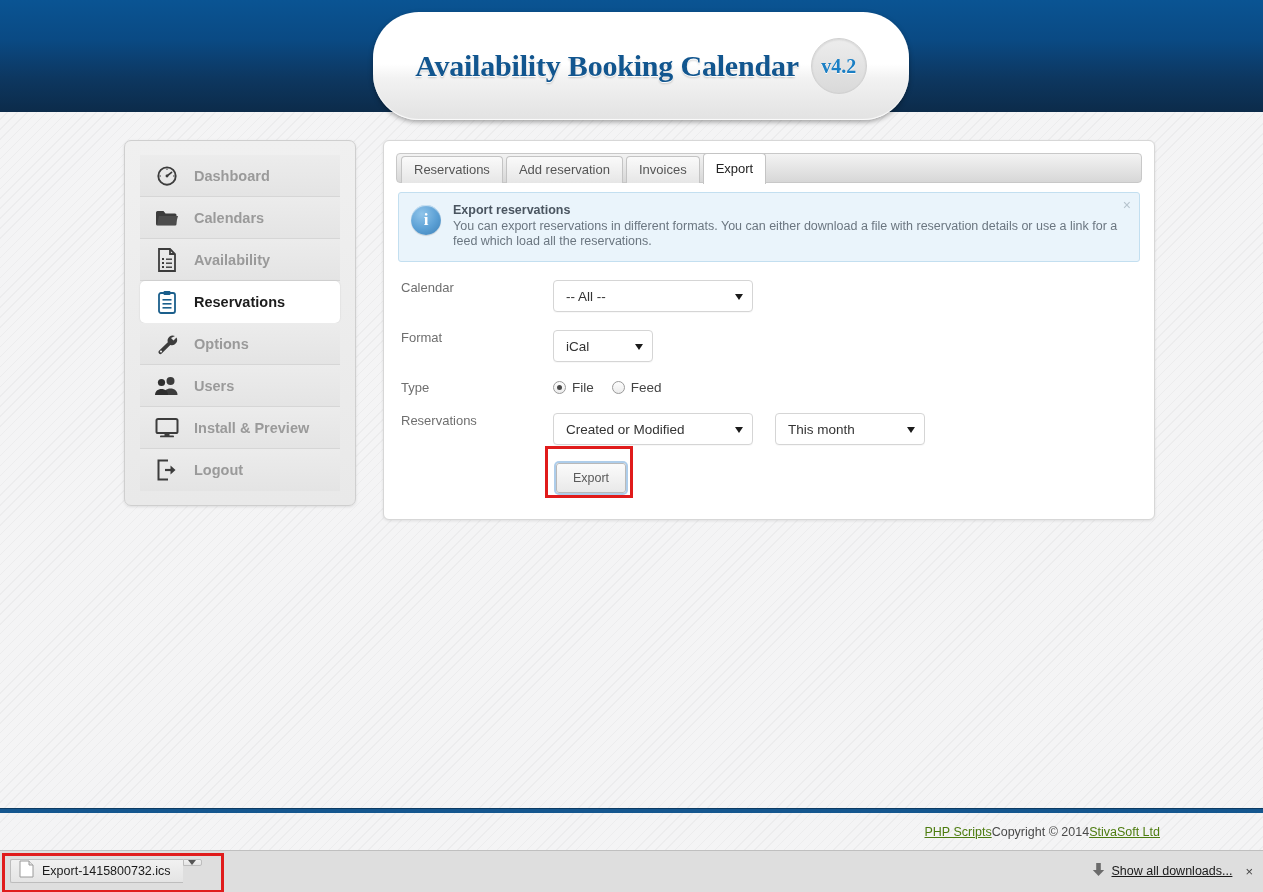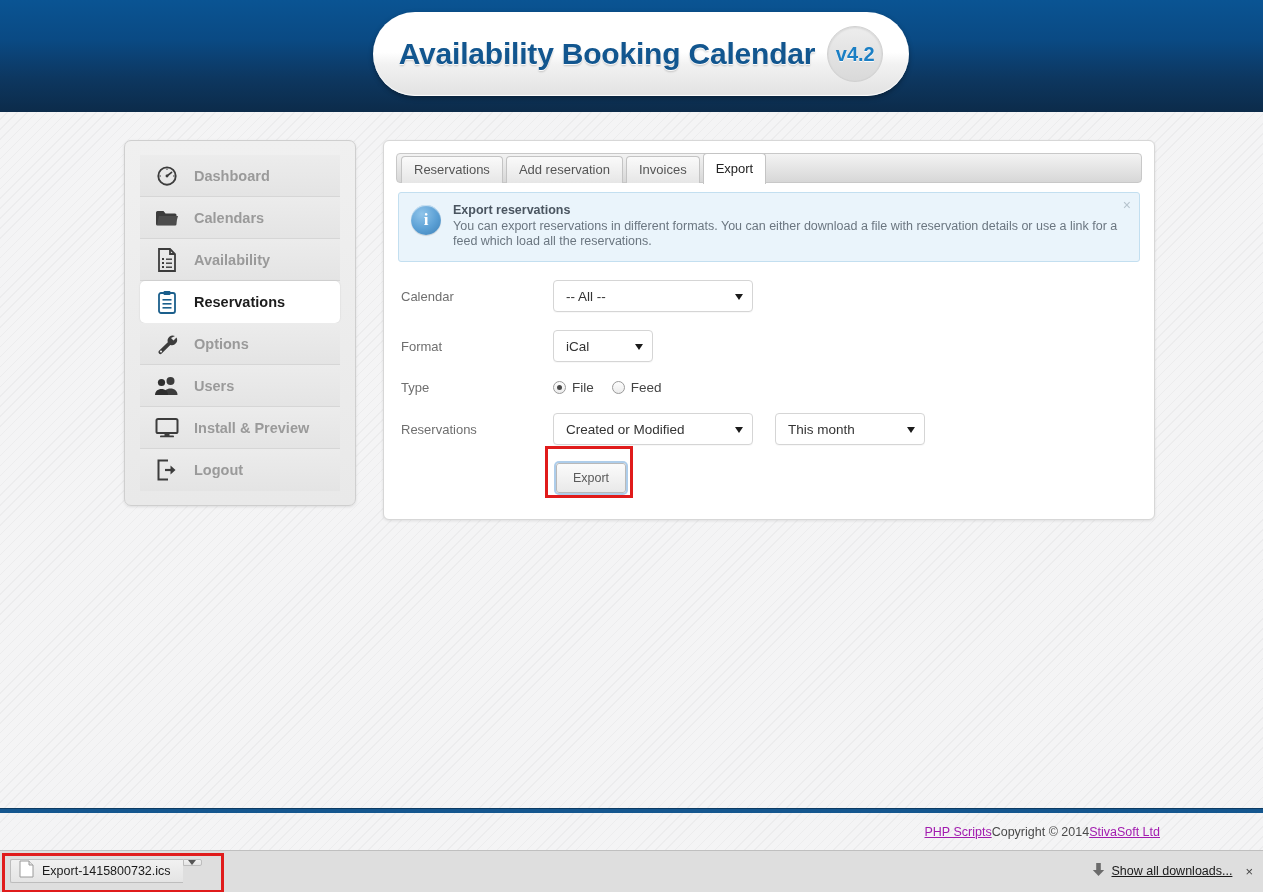--- a/index.html
+++ b/index.html
@@ -22,28 +22,29 @@
   
   #header {
     position: absolute; top: 0; left: 0;
     width: 1263px; height: 112px;
     background: linear-gradient(to bottom, #0a5493 0%, #0a4a84 35%, #0d3760 70%, #0c2b4a 100%);
     overflow: visible;
   }
   #logo-pill {
     position: absolute;
     left: 373px; top: 12px;
-    width: 536px; height: 84px;
+    width: 536px; height: 108px;
     border-radius: 46px;
     background: linear-gradient(to bottom, #ffffff 0%, #ffffff 48%, #f2f2f2 62%, #e2e2e2 100%);
     box-shadow: 0 2px 5px rgba(0,0,0,0.35), inset 0 -1px 1px rgba(255,255,255,0.9);
     display: flex;
     align-items: center;
     justify-content: center;
     gap: 12px;
+    font-family: Liberation Serif, serif;
   }
   #logo-title {
     font-size: 30px;
     font-weight: bold;
     color: #12568f;
     letter-spacing: -0.2px;
     text-shadow: 0 1px 0 rgba(255,255,255,0.9), 0 2px 2px rgba(0,0,0,0.18);
     white-space: nowrap;
   }
   #version-badge {
@@ -154,21 +155,21 @@
   }
   #info-title { font-size: 12.5px; font-weight: bold; color: #4a5560; margin-bottom: 2px; }
   #info-text { font-size: 12.5px; color: #6b7680; line-height: 15px; }
   #info-close {
     position: absolute; right: 8px; top: 5px;
     font-size: 14px; color: #b6c3cd; cursor: pointer; line-height: 1;
   }
 
   
   #form { margin: 18px 0 0 0; padding: 0 14px; }
-  .frow { display: flex; align-items: center; margin-bottom: 18px; }
+  .frow { display: flex; align-items: flex-start; margin-bottom: 18px; }
   .flabel { width: 155px; flex: 0 0 155px; font-size: 13px; color: #6f6f6f; padding-left: 3px; }
   .fctl { display: flex; align-items: center; }
   .sel {
     position: relative;
     height: 32px;
     background: #ffffff;
     border: 1px solid #d5d5d5;
     border-radius: 4px;
     display: flex; align-items: center;
     padding: 0 26px 0 12px;
@@ -228,21 +229,21 @@
     background: #15578f;
     border-top: 1px solid #0d3b63;
   }
   #footer {
     position: absolute; left: 0; top: 813px;
     width: 1263px; height: 37px;
     font-size: 12.5px; color: #4a4a4a;
     display: flex; align-items: center; justify-content: flex-end;
     padding-right: 103px;
   }
-  #footer a { color: #a21caf; text-decoration: underline; }
+  #footer a { color: #4d7c0f; text-decoration: underline; }
 
   
   #downloadbar {
     position: absolute; left: 0; top: 850px;
     width: 1263px; height: 42px;
     background: #dedede;
     border-top: 1px solid #bfbfbf;
     display: flex; align-items: center;
   }
   #dl-annot {

